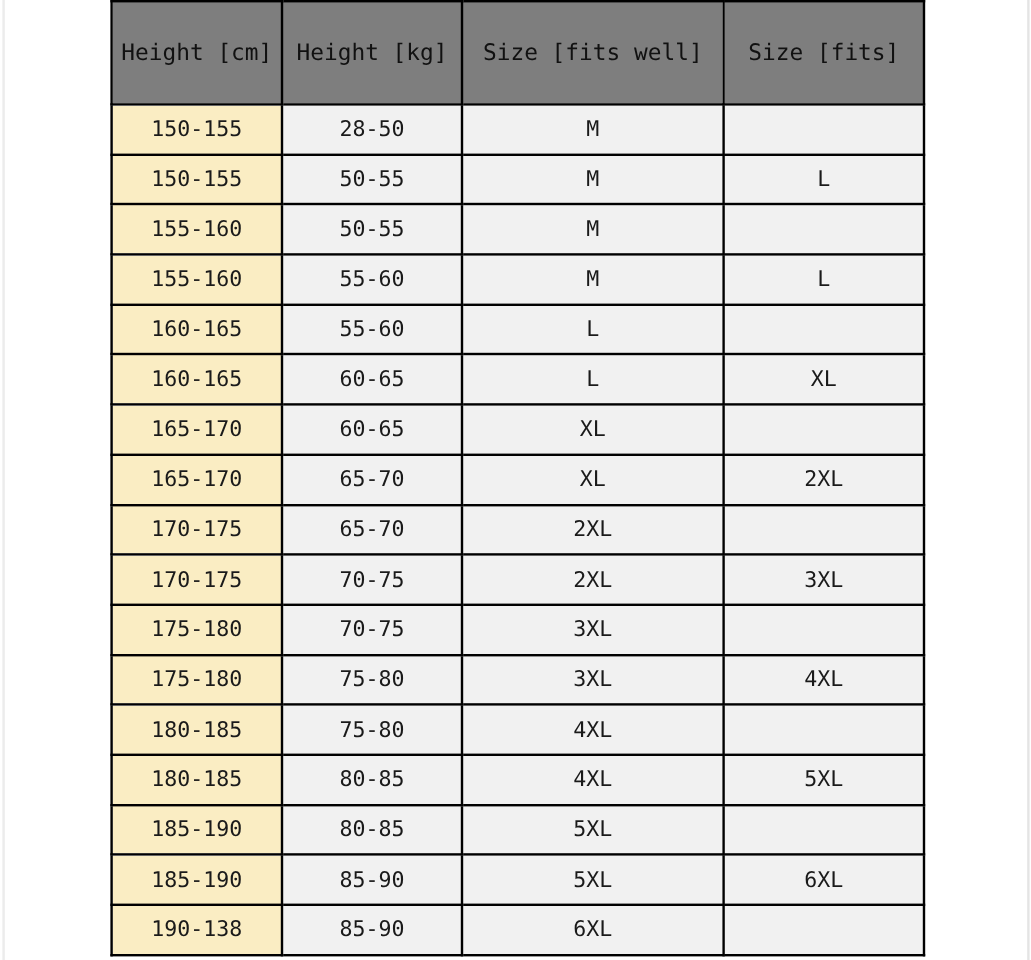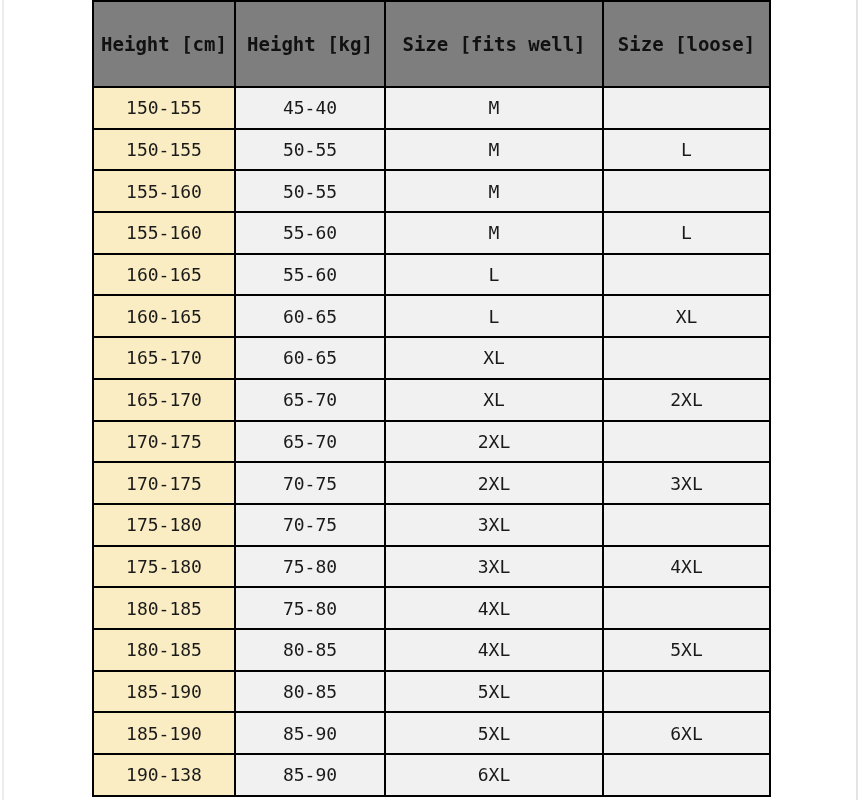--- a/index.html
+++ b/index.html
@@ -43,21 +43,21 @@
     vertical-align: middle;
     color: #1a1a1a;
     overflow: hidden;
     white-space: nowrap;
   }
   .size-table th {
     height: 82px;
     background: #7e7e7e;
     color: #111111;
     font-size: 19px;
-    font-weight: bold;
+    font-weight: normal;
     letter-spacing: 0px;
   }
   .size-table td {
     height: 37.7px;
     background: #f1f1f1;
     font-size: 18px;
     font-weight: normal;
   }
   .size-table td.col-0 {
     background: #faedc3;
@@ -80,27 +80,27 @@
       <col class="c0">
         <col class="c1">
         <col class="c2">
         <col class="c3">
     </colgroup>
     <thead>
       <tr>
           <th>Height [cm]</th>
           <th>Height [kg]</th>
           <th>Size [fits well]</th>
-          <th>Size [loose]</th>
+          <th>Size [fits]</th>
         </tr>
     </thead>
     <tbody>
         <tr>
           <td class="col-0">150-155</td>
-          <td class="col-1">45-40</td>
+          <td class="col-1">28-50</td>
           <td class="col-2">M</td>
           <td class="col-3"></td>
         </tr>
         <tr>
           <td class="col-0">150-155</td>
           <td class="col-1">50-55</td>
           <td class="col-2">M</td>
           <td class="col-3">L</td>
         </tr>
         <tr>

